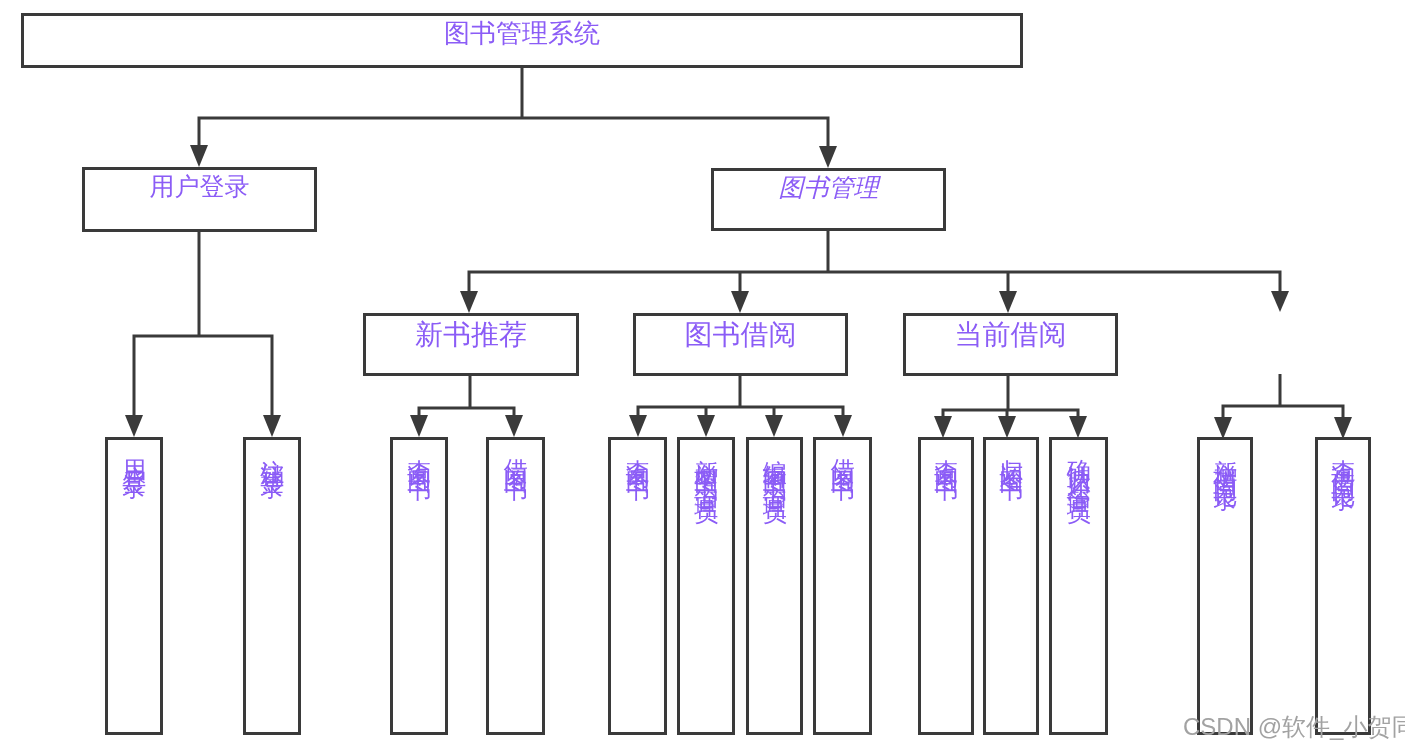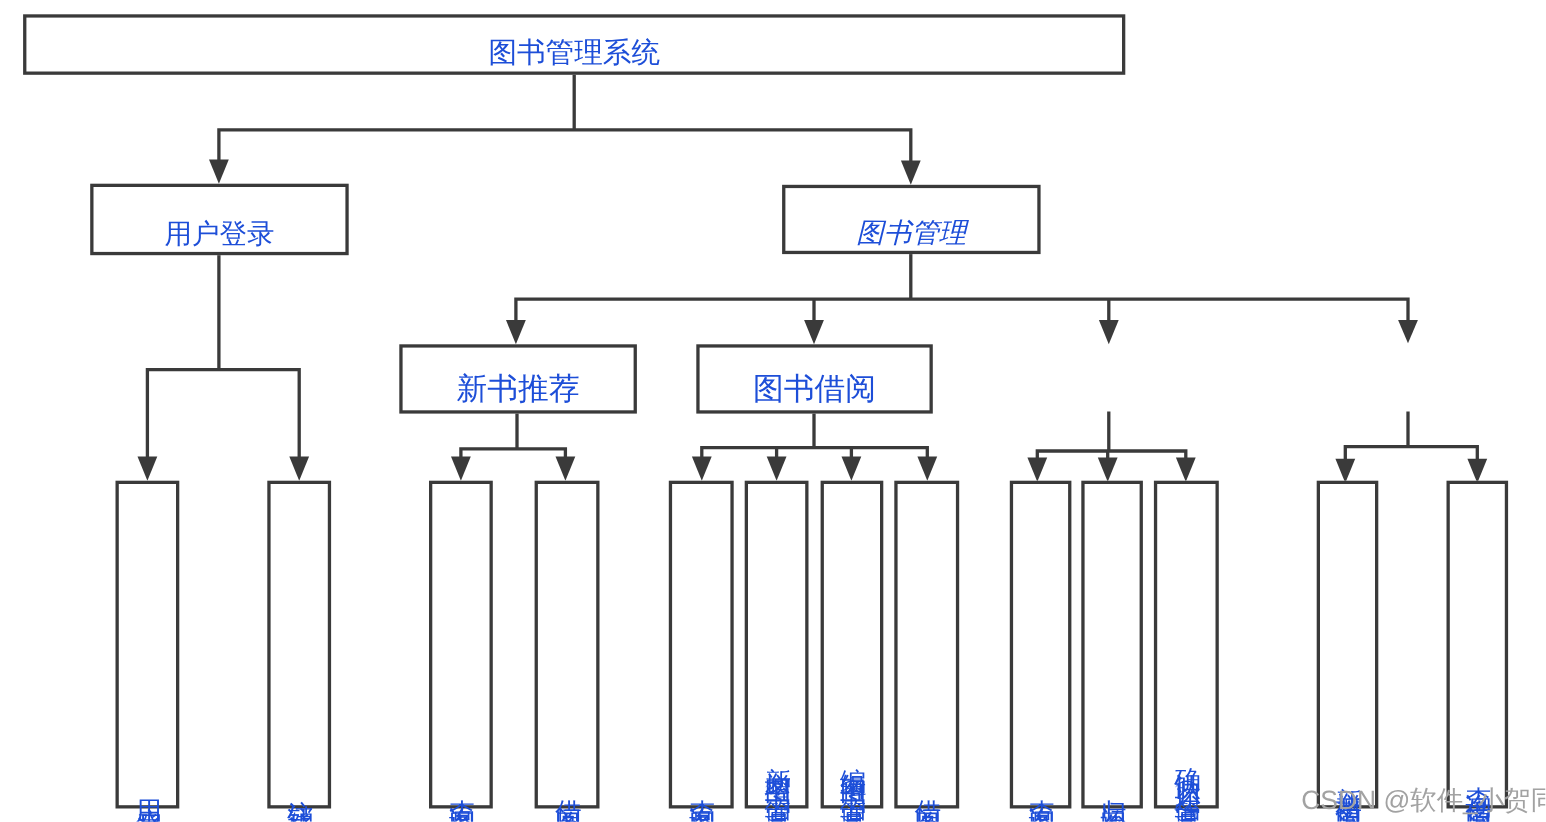--- a/index.html
+++ b/index.html
@@ -21,23 +21,23 @@
     top: 0;
     width: 1405px;
     height: 747px;
   }
   .node {
     position: absolute;
     box-sizing: border-box;
     border: 3px solid #3a3a3a;
     background: #ffffff;
     display: flex;
-    align-items: flex-end;
+    align-items: flex-start;
     justify-content: center;
-    color: #1d4ed8;
+    color: #8b5cf6;
   }
   .node.lvl1 { font-size: 26px; }
   .node.lvl2 { font-size: 25px; }
   .node.lvl3 { font-size: 28px; }
   .node.leaf {
     top: 437px;
     height: 298px;
   }
   .leaf .vtext {
     writing-mode: vertical-rl;
@@ -122,20 +122,23 @@
   <div class="node lvl2" style="left:711px; top:168px; width:235px; height:63px;font-style:italic;">
     <span>图书管理</span>
   </div>
 
   <div class="node lvl3" style="left:363px; top:313px; width:216px; height:63px;">
     <span>新书推荐</span>
   </div>
   <div class="node lvl3" style="left:633px; top:313px; width:215px; height:63px;">
     <span>图书借阅</span>
   </div>
+  <div class="node lvl3" style="left:903px; top:313px; width:215px; height:63px;">
+    <span>当前借阅</span>
+  </div>
 
   <div class="node leaf" style="left:105px; width:58px;">
     <span class="vtext">用户登录</span>
   </div>
   <div class="node leaf" style="left:243px; width:58px;">
     <span class="vtext">注销登录</span>
   </div>
 
   <div class="node leaf" style="left:390px; width:58px;">
     <span class="vtext">查询图书</span>

